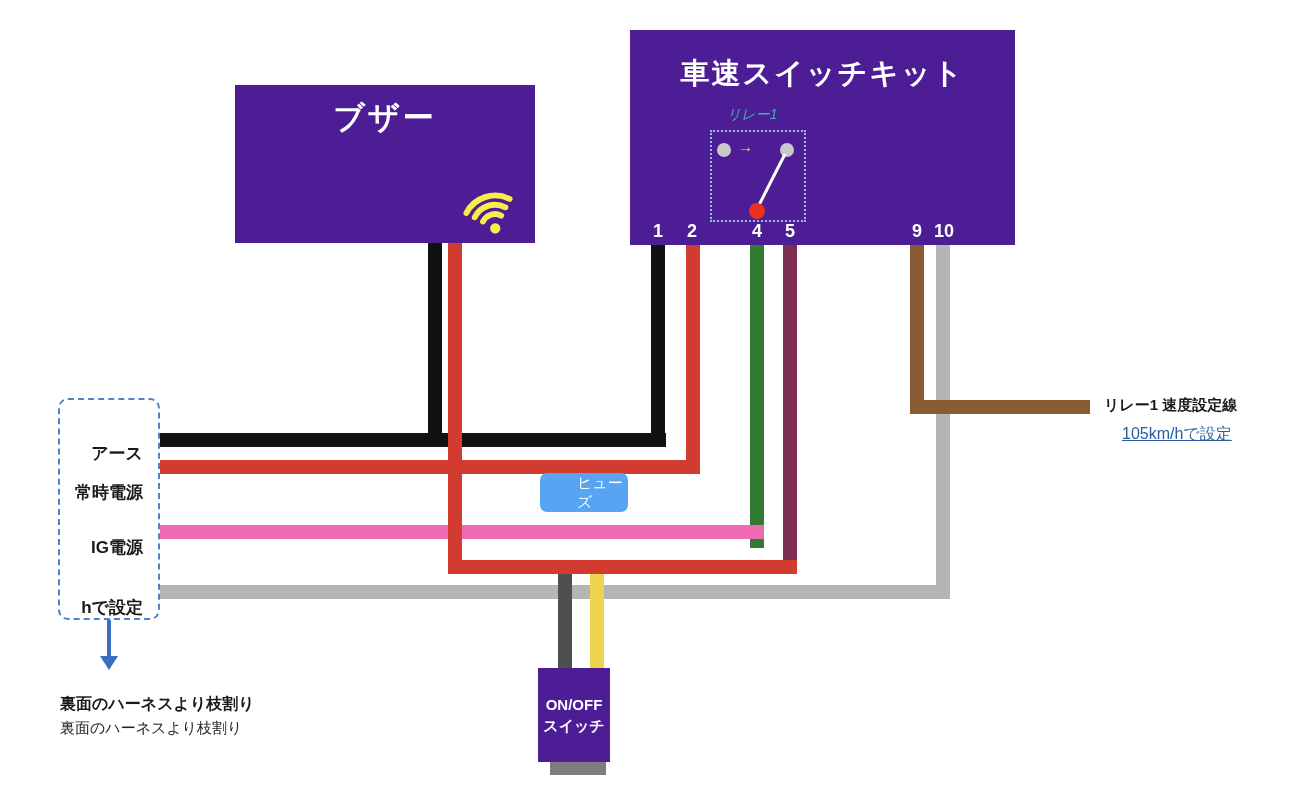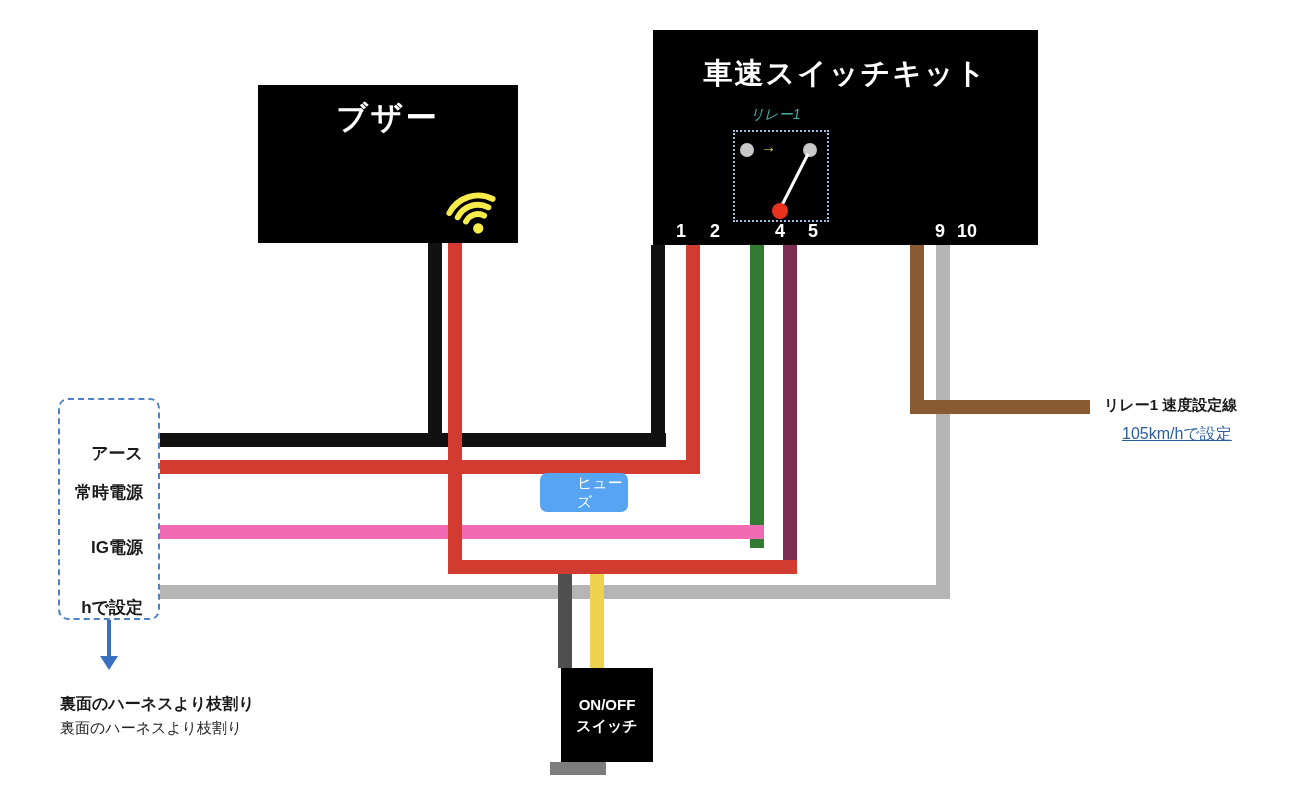--- a/index.html
+++ b/index.html
@@ -8,21 +8,21 @@
   .abs,.wire{position:absolute;}
   .c-black{background:#111111;}
   .c-red{background:#d23b2f;}
   .c-green{background:#337a33;}
   .c-purple{background:#7b2d52;}
   .c-pink{background:#f06ab4;}
   .c-brown{background:#8a5a33;}
   .c-gray{background:#b5b5b5;}
   .c-darkgray{background:#4f4f4f;}
   .c-yellow{background:#eed34f;}
-  .blackbox{position:absolute;background:#000000;color:#fff;margin-left:23px;}
+  .blackbox{position:absolute;background:#4c1d95;color:#fff;}
   .buzzer-title{padding-top:11px;text-align:center;font-size:31px;font-weight:700;line-height:43px;letter-spacing:3px;}
   .wifi{position:absolute;right:8px;bottom:4px;width:78px;height:66px;transform:rotate(-18deg);}
   .kit-title{margin-top:24px;text-align:center;font-size:29px;font-weight:700;letter-spacing:2px;}
   .relay-label{position:absolute;left:97px;top:76px;font-size:14px;color:#45b0a8;font-style:italic;}
   .relay-box{position:absolute;left:80px;top:100px;width:96px;height:92px;border:2px dotted #9dbbdc;}
   .relay-arrow{position:absolute;left:26px;top:6px;color:#f2e33c;font-size:15px;font-weight:700;}
   .kit-annotation{position:absolute;left:185px;top:139px;font-size:19px;color:#f2e33c;}
   .pin{position:absolute;bottom:3px;transform:translateX(-50%);font-size:18px;font-weight:700;color:#fff;}
   .dashedbox{position:absolute;left:58px;top:398px;width:102px;height:222px;border:2px dashed #4f81c7;border-radius:10px;}
   .nav-label{position:absolute;left:58px;width:85px;text-align:right;font-size:17px;font-weight:700;line-height:22px;margin-top:16px;}
@@ -56,21 +56,21 @@
 
   <div class="wire c-gray" style="left:160px;top:585px;width:790px;height:14px;"></div>
   <div class="wire c-gray" style="left:936px;top:245px;width:14px;height:354px;"></div>
 
   <div class="wire c-brown" style="left:910px;top:245px;width:14px;height:169px;"></div>
   <div class="wire c-brown" style="left:910px;top:400px;width:180px;height:14px;"></div>
 
   <div class="wire c-darkgray" style="left:558px;top:574px;width:14px;height:94px;"></div>
   <div class="wire c-yellow" style="left:590px;top:574px;width:14px;height:94px;"></div>
 
-  <div class="blackbox" style="left:235px;top:85px;width:260px;height:158px;">
+  <div class="blackbox" style="left:235px;top:85px;width:300px;height:158px;">
     <div class="buzzer-title">
       <div>ブザー</div>
     </div>
     <svg class="wifi" viewBox="0 0 100 90">
       <path d="M19,45 A44,44 0 0 1 81,45" fill="none" stroke="#f7ec4a" stroke-width="8" stroke-linecap="round"></path>
       <path d="M28,54 A31,31 0 0 1 72,54" fill="none" stroke="#f7ec4a" stroke-width="8" stroke-linecap="round"></path>
       <path d="M37,63 A18,18 0 0 1 63,63" fill="none" stroke="#f7ec4a" stroke-width="8" stroke-linecap="round"></path>
       <circle cx="50" cy="77" r="7" fill="#f7ec4a"></circle>
     </svg>
   </div>
@@ -104,19 +104,19 @@
   <div class="nav-label" style="top:581px">hで設定</div>
 
   <div class="arrow-line"></div>
   <div class="arrow-head"></div>
   <div class="caption-title">裏面のハーネスより枝割り</div>
   <div class="caption-sub">裏面のハーネスより枝割り</div>
 
   <div class="note-title">リレー1 速度設定線</div>
   <div class="note-link">105km/hで設定</div>
 
-  <div class="blackbox switch-box" style="left:538px;top:668px;width:92px;height:94px;">
+  <div class="blackbox switch-box" style="left:538px;top:668px;width:72px;height:94px;">
     <div>ON/OFF</div>
     <div>スイッチ</div>
   </div>
   <div class="abs" style="left:550px;top:762px;width:56px;height:13px;background:#7d7d7d;"></div>
 
 </div>
 
 </body></html>

